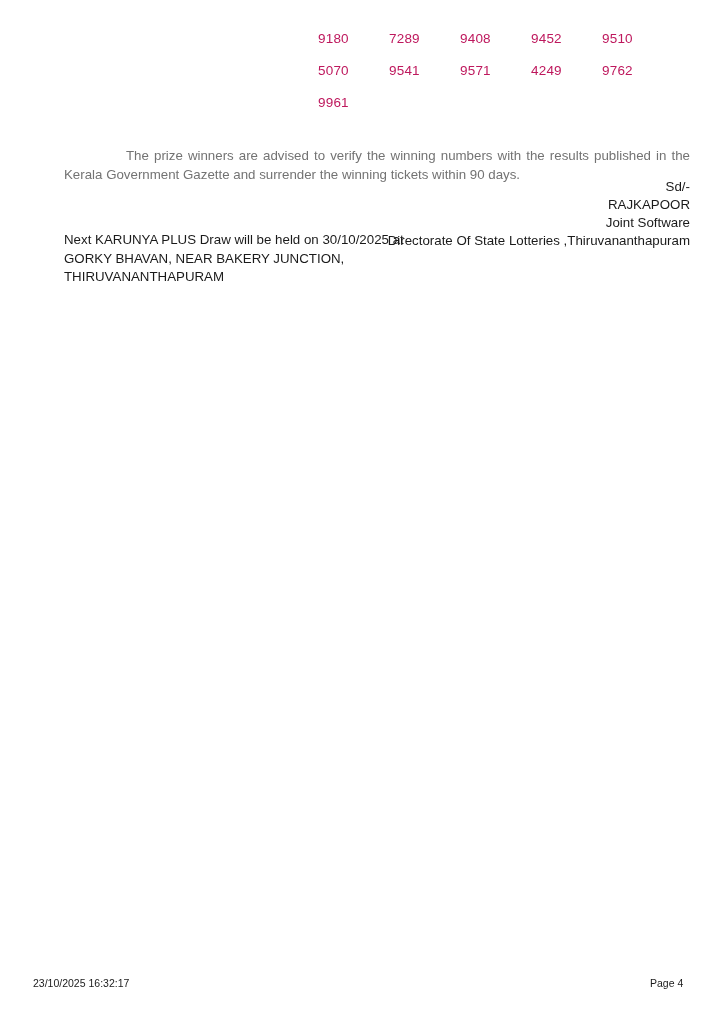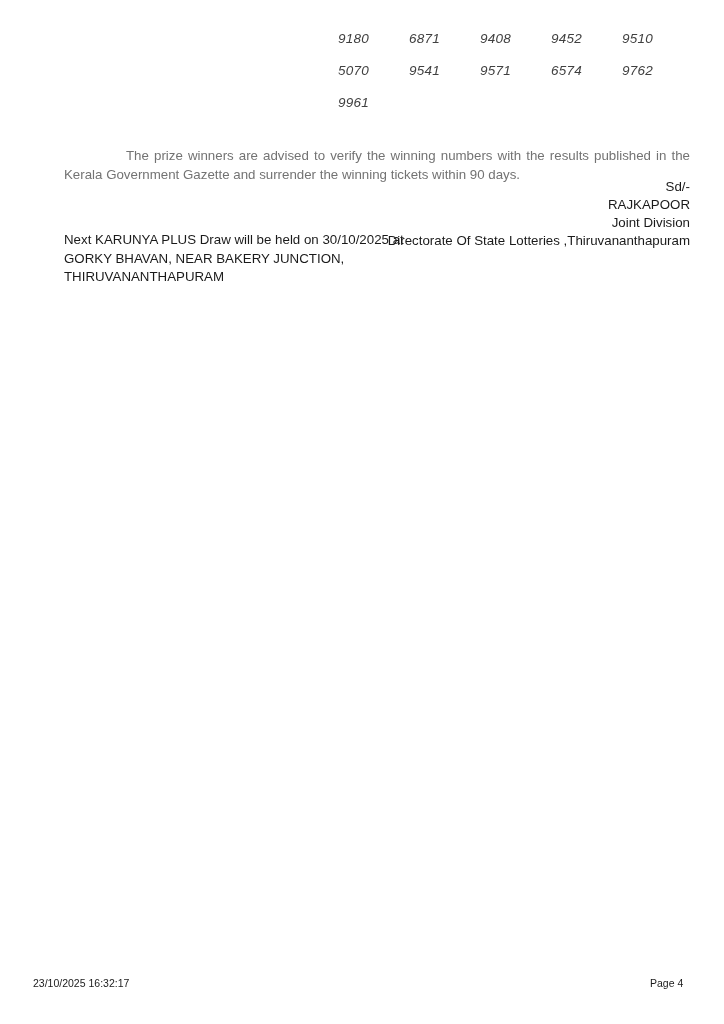--- a/index.html
+++ b/index.html
@@ -28,23 +28,22 @@
   }
   .num-row {
     display: flex;
     height: 32px;
     align-items: center;
   }
   .num-cell {
     width: 71px;
     font-size: 13.5px;
     letter-spacing: 0.2px;
-    color: #404040;
-    text-align: center;
-    font-style: italic;
+    color: #be185d;
+    text-align: left;
   }
 
   
   .advisory {
     position: absolute;
     left: 64px;
     top: 146px;
     width: 626px;
     font-size: 13.3px;
     line-height: 19px;
@@ -108,50 +107,50 @@
 </style>
 </head>
 <body>
 
 <div class="page">
 
   <div class="numbers-block">
 
     <div class="num-row">
       <span class="num-cell">9180</span>
-      <span class="num-cell">6871</span>
+      <span class="num-cell">7289</span>
       <span class="num-cell">9408</span>
       <span class="num-cell">9452</span>
       <span class="num-cell">9510</span>
     </div>
 
     <div class="num-row">
       <span class="num-cell">5070</span>
       <span class="num-cell">9541</span>
       <span class="num-cell">9571</span>
-      <span class="num-cell">6574</span>
+      <span class="num-cell">4249</span>
       <span class="num-cell">9762</span>
     </div>
 
     <div class="num-row">
       <span class="num-cell">9961</span>
       <span class="num-cell"></span>
       <span class="num-cell"></span>
       <span class="num-cell"></span>
       <span class="num-cell"></span>
     </div>
 
   </div>
 
   <div class="advisory"><span class="indent"></span><span>The prize winners are advised to verify the winning numbers with the results published in the Kerala Government Gazette and surrender the winning tickets within 90 days.</span></div>
 
   <div class="signature">
     <div>Sd/-</div>
     <div>RAJKAPOOR</div>
-    <div>Joint Division</div>
+    <div>Joint Software</div>
     <div>Directorate Of State Lotteries ,Thiruvananthapuram</div>
   </div>
 
   <div class="next-draw">
     <div>Next KARUNYA PLUS Draw will be held on 30/10/2025 at</div>
     <div>GORKY BHAVAN,  NEAR BAKERY JUNCTION,</div>
     <div>THIRUVANANTHAPURAM</div>
   </div>
 
   <div class="footer">

